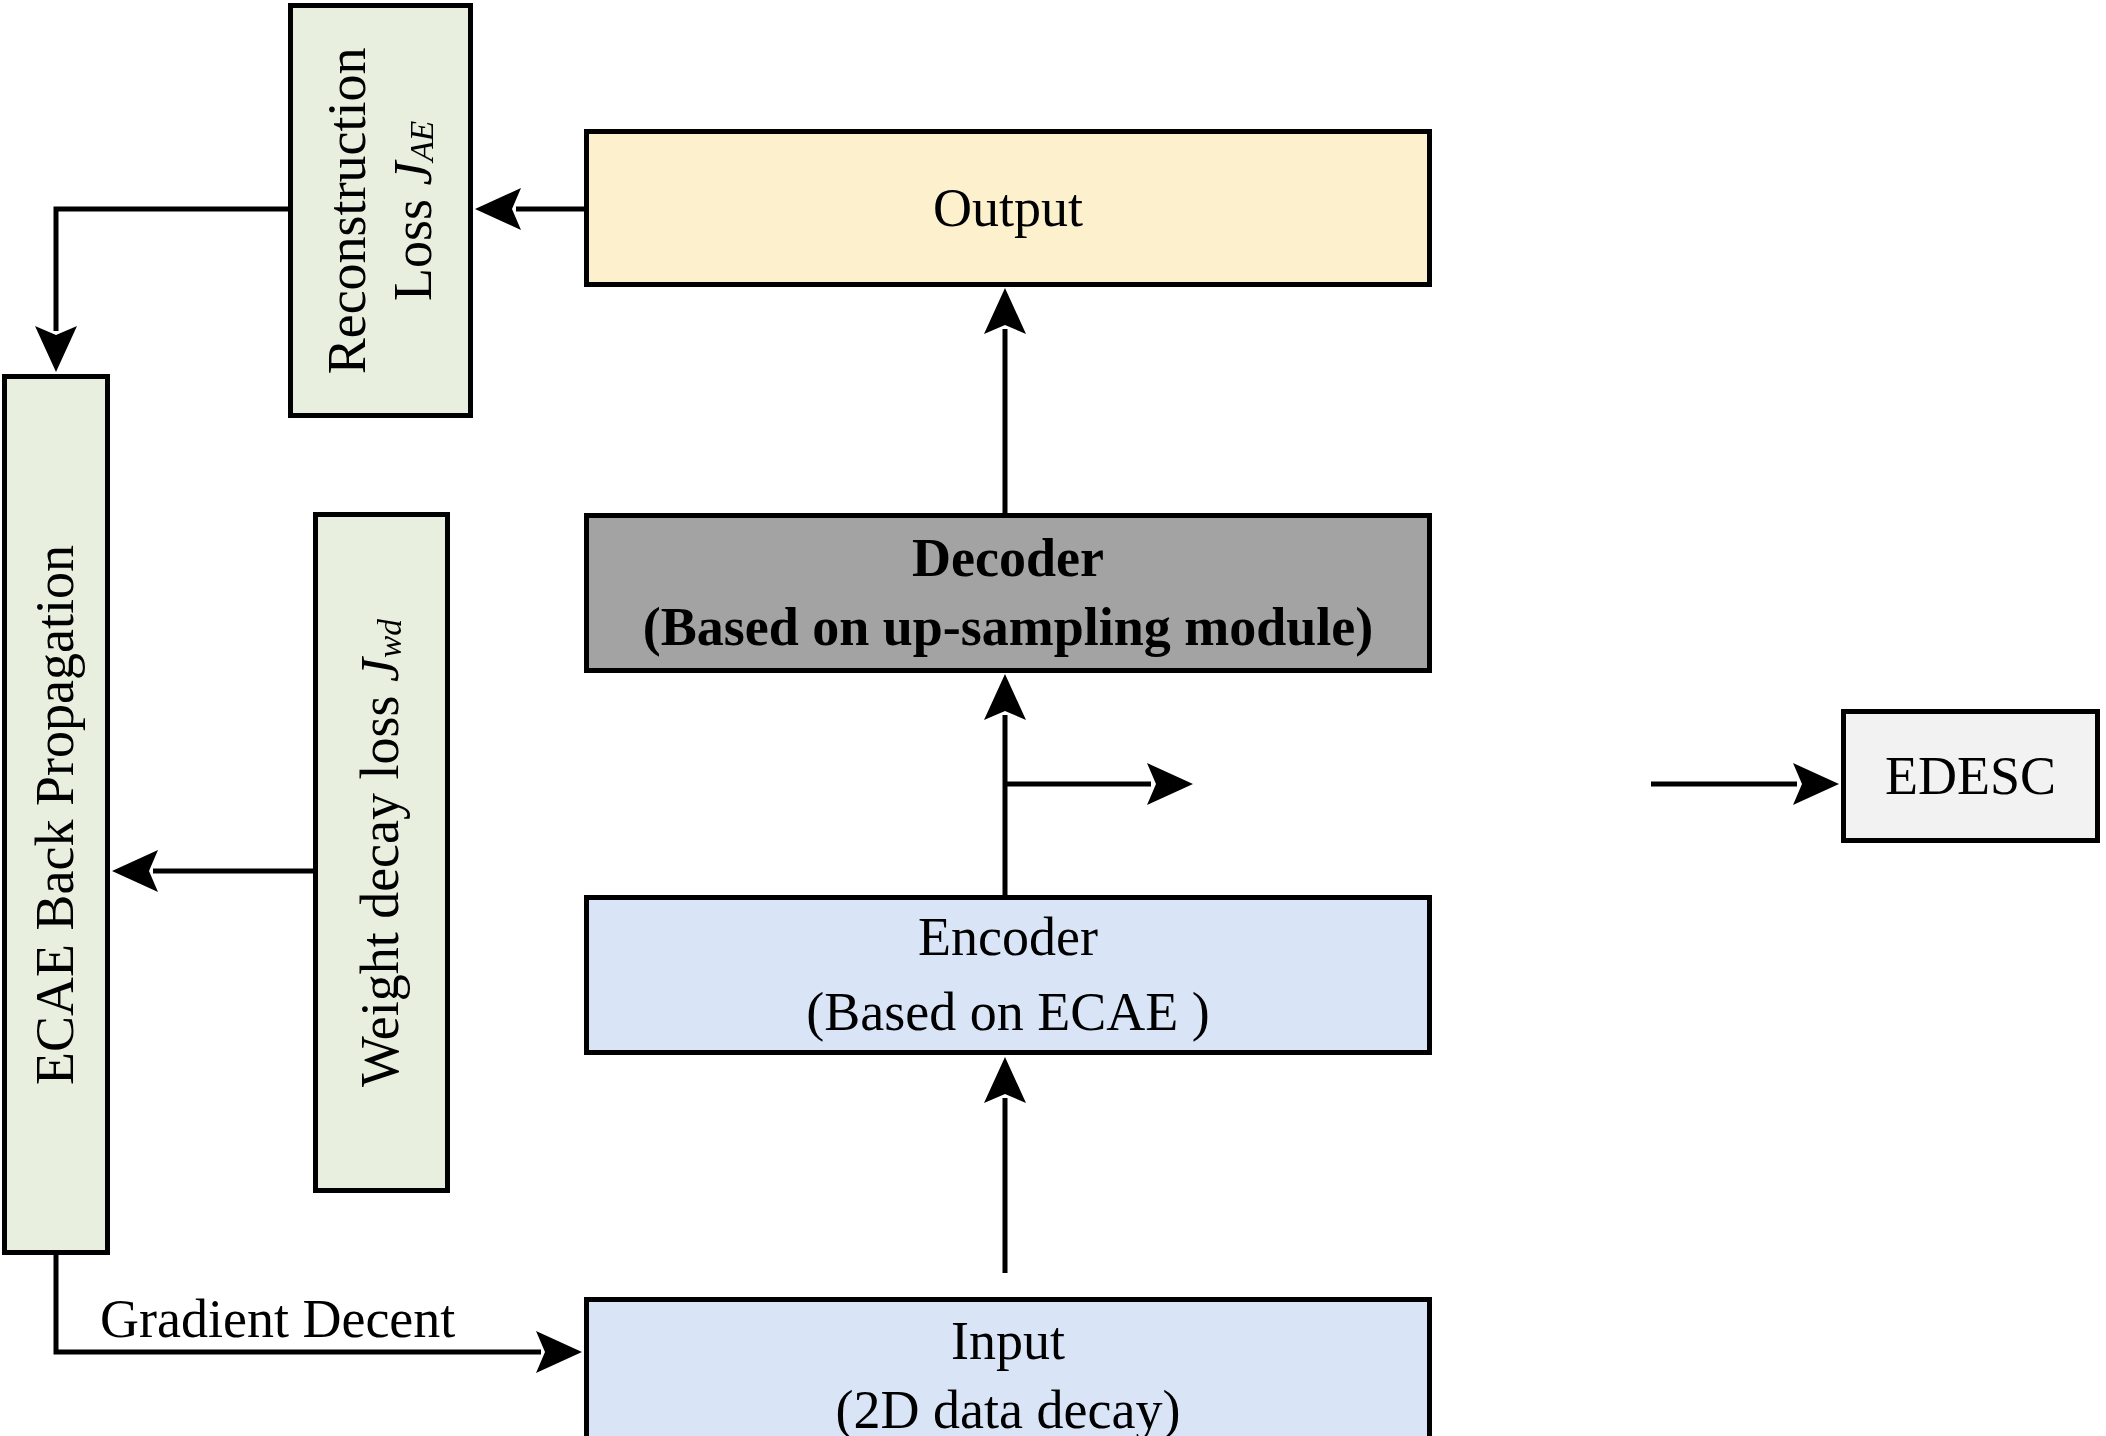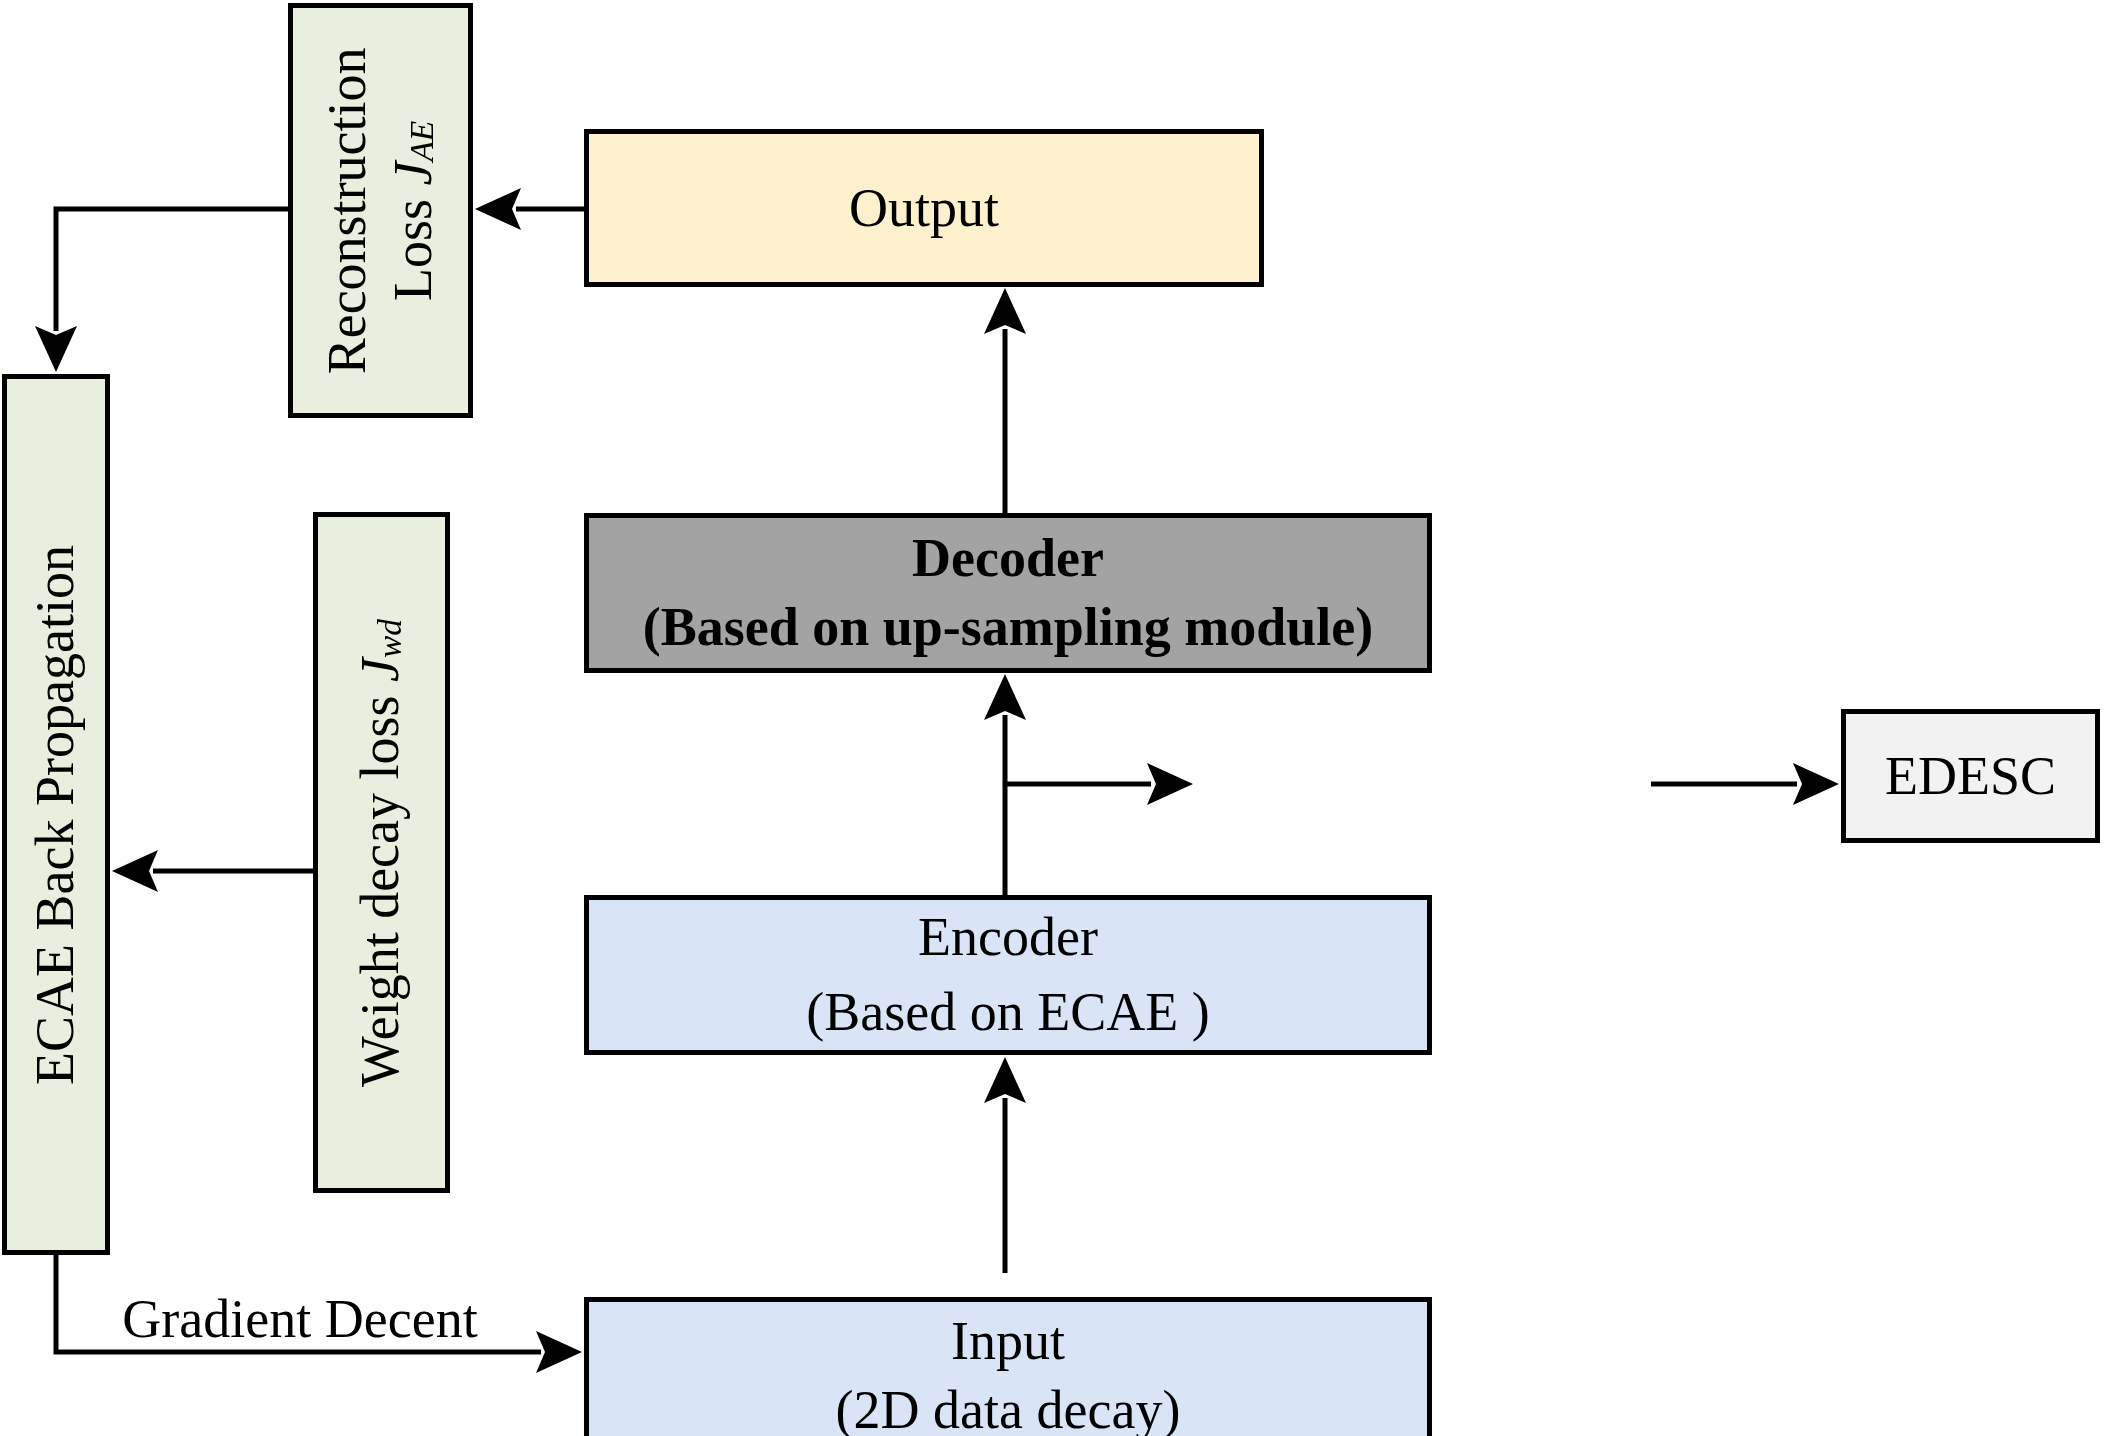--- a/index.html
+++ b/index.html
@@ -39,21 +39,20 @@
   }
   .loss-sub {
     font-style: italic;
     font-size: 0.62em;
     vertical-align: -0.08em;
   }
   .float-label {
     position: absolute;
     font-size: 54px;
     white-space: nowrap;
-    text-align: center;
   }
   #arrow-layer {
     position: absolute;
     left: 0;
     top: 0;
     width: 2106px;
     height: 1436px;
     pointer-events: none;
   }
   #arrow-layer path {
@@ -119,21 +118,21 @@
   </div>
 
   <div class="box" style="left: 2px; top: 374px; width: 108px; height: 881px; background-color: rgb(233, 239, 223);">
     <div class="vtext">ECAE Back Propagation</div>
   </div>
 
   <div class="box" style="left: 313px; top: 512px; width: 137px; height: 681px; background-color: rgb(233, 239, 223);">
     <div class="vtext"><span>Weight decay loss </span><span class="loss-symbol">J</span><span class="loss-sub">wd</span></div>
   </div>
 
-  <div class="box" style="left: 584px; top: 129px; width: 680px; height: 158px; background-color: rgb(252, 240, 205);">
+  <div class="box" style="left: 584px; top: 129px; width: 848px; height: 158px; background-color: rgb(252, 240, 205);">
     <div>Output</div>
   </div>
 
   <div class="box" style="left: 584px; top: 513px; width: 848px; height: 160px; background-color: #a3a3a3; font-weight: bold;">
     <div>Decoder</div>
     <div>(Based on up-sampling module)</div>
   </div>
 
   <div class="box" style="left: 584px; top: 895px; width: 848px; height: 160px; background-color: rgb(217, 229, 247); gap: 6px;">
     <div>Encoder</div>

